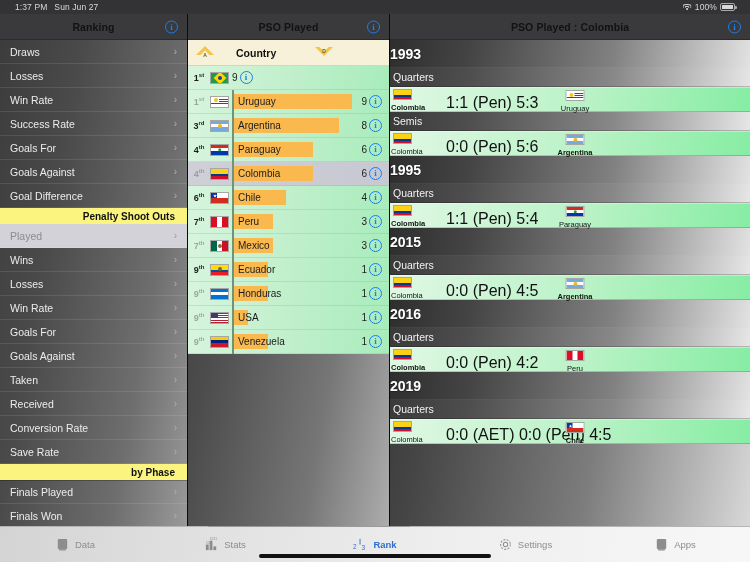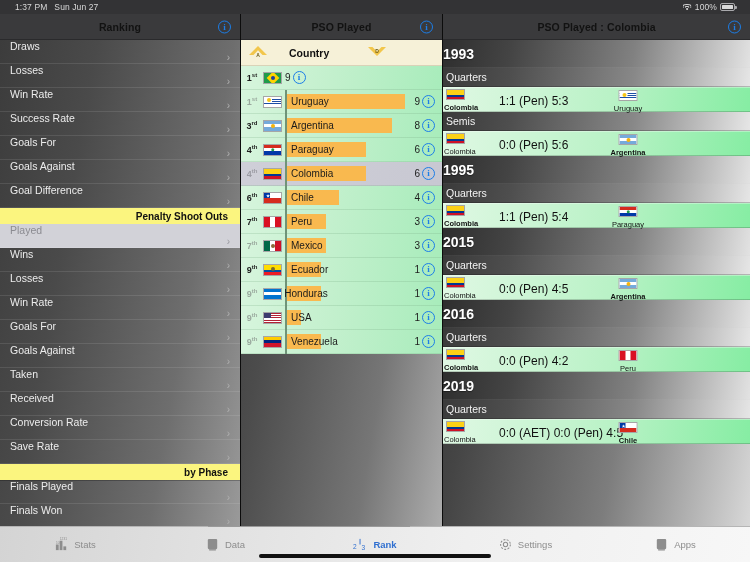--- a/index.html
+++ b/index.html
@@ -29,21 +29,21 @@
     position:relative; padding:1px; }
   .batt::after{ content:""; position:absolute; right:-2.6px; top:2px; width:1.5px;
     height:3px; background:#a9a9ac; border-radius:0 1px 1px 0;}
   .batt i{ display:block; height:100%; width:100%; background:#d8d8d8; border-radius:.5px;}
 
   
   .panes{ flex:1 1 auto; display:flex; min-height:0; }
 
   
   .col{ position:relative; display:flex; flex-direction:column; min-width:0; }
-  .col-left{  width:240px; }
+  .col-left{  width:187px; }
   .col-mid{   width:202px; border-left:1px solid #0c0c0c; }
   .col-right{ flex:1 1 auto;  border-left:1px solid #0c0c0c; }
 
   .navbar{
     height:26px; flex:0 0 26px; background:#3a3a3c;
     display:flex; align-items:center; justify-content:center;
     position:relative; border-bottom:1px solid #2a2a2c;
   }
   .navbar .title{ font-size:10.5px; font-weight:bold; color:#121212; letter-spacing:.1px; }
   .info-ic{
@@ -52,24 +52,23 @@
     color:#1c7ee8; font-size:9px; font-weight:bold; font-family:"Liberation Serif",serif;
     display:flex; align-items:center; justify-content:center; line-height:1;
   }
 
   
   .side-body{
     flex:1 1 auto; overflow:hidden;
     background:linear-gradient(100deg,#3c3c3c 0%,#4a4a4a 30%,#6e6e6e 72%,#9a9a9a 100%);
   }
   .side-item{
-    height:24px; display:flex; align-items:flex-start; padding:0 10px;
+    height:24px; display:flex; align-items:center; padding:0 10px;
     color:#ececec; font-size:10.5px; position:relative;
     border-bottom:1px solid rgba(255,255,255,.10);
-    flex-direction:column;
   }
   .side-item.selected{ background:#d2d2d8; color:#8b8b91; }
   .side-item .chev{
     margin-left:auto; color:#b0b0b0; font-size:10px; font-weight:normal;
   }
   .side-item.selected .chev{ color:#9b9ba1; }
   .side-header{
     height:16px; background:#fbf57f; color:#111; font-size:10px; font-weight:bold;
     display:flex; align-items:center; justify-content:flex-end; padding:0 12px;
     box-shadow:0 1px 0 rgba(0,0,0,.25);
@@ -162,21 +161,21 @@
   .team .flag2{
     position:absolute; top:2px; left:3px; width:19px; height:11px;
     border:.5px solid rgba(0,0,0,.35); overflow:hidden; background:#fff;
   }
   .team .tname{
     position:absolute; bottom:0px; left:1px; font-size:7.5px; color:#111;
     white-space:nowrap;
   }
   .team.winner .tname{ font-weight:bold; }
   .score{
-    font-size:12px; color:#111; white-space:nowrap; margin-left:6px;
+    font-size:16px; color:#111; white-space:nowrap; margin-left:6px;
   }
   .away{ position:absolute; left:148px; top:0; width:74px; height:25px; text-align:center; }
   .away .flag2{ position:absolute; top:2px; left:50%; transform:translateX(-50%);
     width:19px; height:11px; border:.5px solid rgba(0,0,0,.35); overflow:hidden; background:#fff; }
   .away .tname{ position:absolute; bottom:0; left:0; right:0; text-align:center;
     font-size:7.5px; color:#111; white-space:nowrap; }
   .away.winner .tname{ font-weight:bold; }
   .match .score{ position:absolute; left:50px; top:6px; }
 
   
@@ -472,21 +471,21 @@
               <div class="rinfo">i</div>
             </div>
             <div class="row dim">
               <div class="rank">9<sup>th</sup></div>
               <div class="flag">
                 <div style="position:absolute;inset:0;background:#fff"></div>
                 <div style="position:absolute;left:0;right:0;top:0;height:33%;background:#0073cf"></div>
                 <div style="position:absolute;left:0;right:0;bottom:0;height:33%;background:#0073cf"></div>
               </div>
               <div class="barwrap">
-                <div class="bar" style="width: 34px; justify-content: center;">
+                <div class="bar" style="width: 34px;">
                   <span>Honduras</span>
                 </div>
               </div>
               <div class="val">1</div>
               <div class="rinfo">i</div>
             </div>
             <div class="row dim">
               <div class="rank">9<sup>th</sup></div>
               <div class="flag">
                 <div style="position:absolute;inset:0;background:repeating-linear-gradient(to bottom,#b22234 0,#b22234 1.1px,#fff 1.1px,#fff 2.2px)"></div>
@@ -665,41 +664,41 @@
               <div class="tname">Chile</div>
             </div>
           </div>
         </div>
     </div>
 
   </div>
 
   <div class="tabbar" id="tabbar">
     <div class="tab">
+        <span style="display: inline-flex;">
+          <svg class="ticon" viewBox="0 0 16 16">
+            <rect x="3" y="2" width="10" height="11" rx="1.2" fill="currentColor"></rect>
+            <rect x="4.2" y="13" width="7.6" height="1.3" rx=".6" fill="currentColor"></rect>
+          </svg>
+        </span>
+        <span class="lbl">Data</span>
+      </div>
+      <div class="tab">
         <span style="display: inline-flex;">
           <svg class="ticon" viewBox="0 0 16 16">
             <rect x="2" y="8" width="3" height="6" fill="currentColor"></rect>
             <rect x="6" y="4" width="3" height="10" fill="currentColor"></rect>
             <rect x="10" y="10" width="3" height="4" fill="currentColor"></rect>
             <text x="6" y="3" font-size="3.4" fill="currentColor" font-family="Liberation Sans,sans-serif">12</text>
             <text x="10.2" y="3" font-size="3.4" fill="currentColor" font-family="Liberation Sans,sans-serif">31</text>
             <text x="2" y="7" font-size="3.4" fill="currentColor" font-family="Liberation Sans,sans-serif">10</text>
           </svg>
         </span>
         <span class="lbl">Stats</span>
       </div>
-      <div class="tab">
-        <span style="display: inline-flex;">
-          <svg class="ticon" viewBox="0 0 16 16">
-            <rect x="3" y="2" width="10" height="11" rx="1.2" fill="currentColor"></rect>
-            <rect x="4.2" y="13" width="7.6" height="1.3" rx=".6" fill="currentColor"></rect>
-          </svg>
-        </span>
-        <span class="lbl">Data</span>
-      </div>
       <div class="tab active">
         <span style="display: inline-flex;">
           <svg class="ticon" viewBox="0 0 16 16">
             <text x="0" y="13" font-size="7" fill="currentColor" font-family="Liberation Sans,sans-serif">2</text>
             <rect x="7" y="2" width="1" height="6" fill="currentColor"></rect>
             <text x="9" y="14" font-size="7" fill="currentColor" font-family="Liberation Sans,sans-serif">3</text>
           </svg>
         </span>
         <span class="lbl">Rank</span>
       </div>

